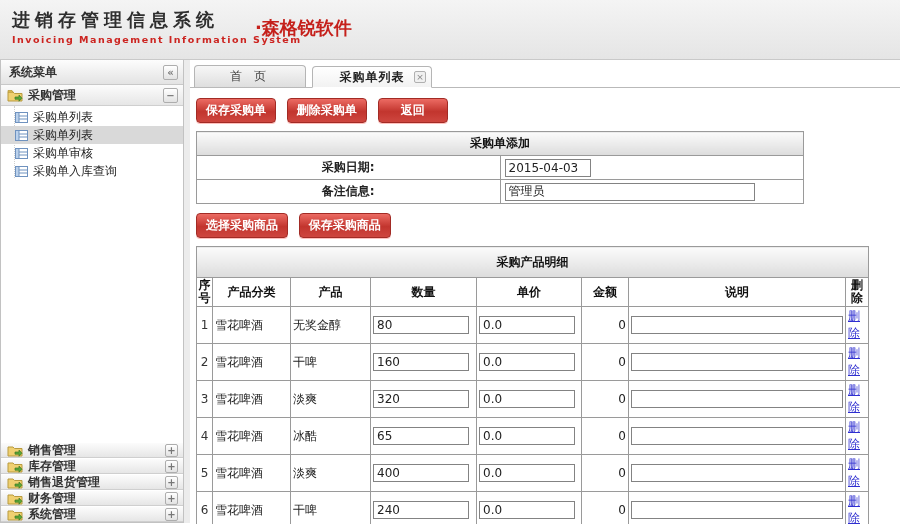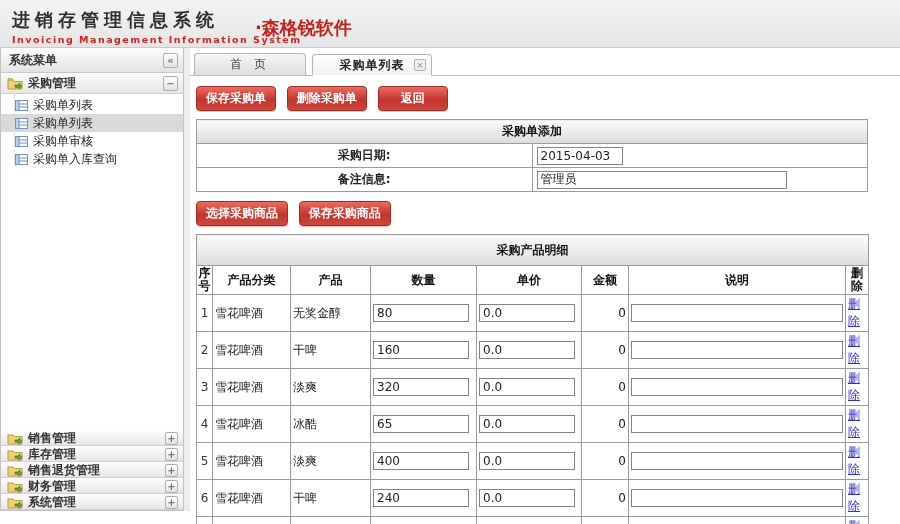--- a/index.html
+++ b/index.html
@@ -1,20 +1,20 @@
 <!DOCTYPE html>
 <html><head>
 <meta charset="utf-8">
 <style>
   * { margin:0; padding:0; box-sizing:border-box; }
   html,body { width:900px; height:524px; overflow:hidden; background:#fff;
     font-family:"DejaVu Sans","Liberation Sans",sans-serif; font-size:12px; color:#222; }
 
   
-  .app-header { position:relative; height:48px;
+  .app-header { position:relative; height:60px;
     background:linear-gradient(#f4f4f4,#e5e5e5); border-bottom:1px solid #c9c9c9; }
   .title-wrap { position:absolute; left:12px; top:8px; }
   .title-cn { font-size:18px; font-weight:bold; color:#2e2e2e; letter-spacing:5px; }
   .title-en { font-size:9.5px; font-weight:bold; color:#cc2420; letter-spacing:1.5px; margin-top:2px; }
   .brand { position:absolute; left:255px; top:16px; font-size:18px; font-weight:bold; color:#c5201b; }
   .top-links { position:absolute; right:10px; bottom:6px; }
   .top-links a { color:#333; text-decoration:none; margin-left:16px; cursor:pointer; }
   .top-links a:last-child { margin-left:26px; }
 
   
@@ -65,21 +65,21 @@
   
   .content { padding:8px 0 0 6px; }
   .btn-row { margin:2px 0 8px 0; }
   .rbtn { display:inline-block; min-width:70px; padding:3px 9px; margin-right:7px;
     border:1px solid #a22b25; border-radius:4px; cursor:pointer;
     background:linear-gradient(#ec6b63,#c2352e 55%,#ce463f);
     box-shadow:0 1px 0 rgba(255,185,182,.9);
     color:#fff; font-weight:bold; font-size:12px; text-align:center; }
 
   table { border-collapse:collapse; table-layout:fixed; }
-  .form-table, .product-table { width:672px; border:1px solid #9a9a9a; }
+  .form-table, .product-table { width:608px; border:1px solid #9a9a9a; }
   .form-table td, .product-table td, .product-table th { border:1px solid #9a9a9a; }
   .bar-cell { height:21px; background:linear-gradient(#fbfbfb,#dcdcdc);
     text-align:center; font-weight:bold; color:#111; }
   .form-table td { height:24px; }
   .form-label { width:140px; text-align:center; font-weight:bold; }
   .form-value { padding-left:4px; }
   input[type=text] { height:18px; border:1px solid #838383; font-size:12px;
     padding:0 3px; font-family:inherit; background:#fff; color:#222; }
   .inp-date { width:86px; }
   .inp-note { width:250px; }

